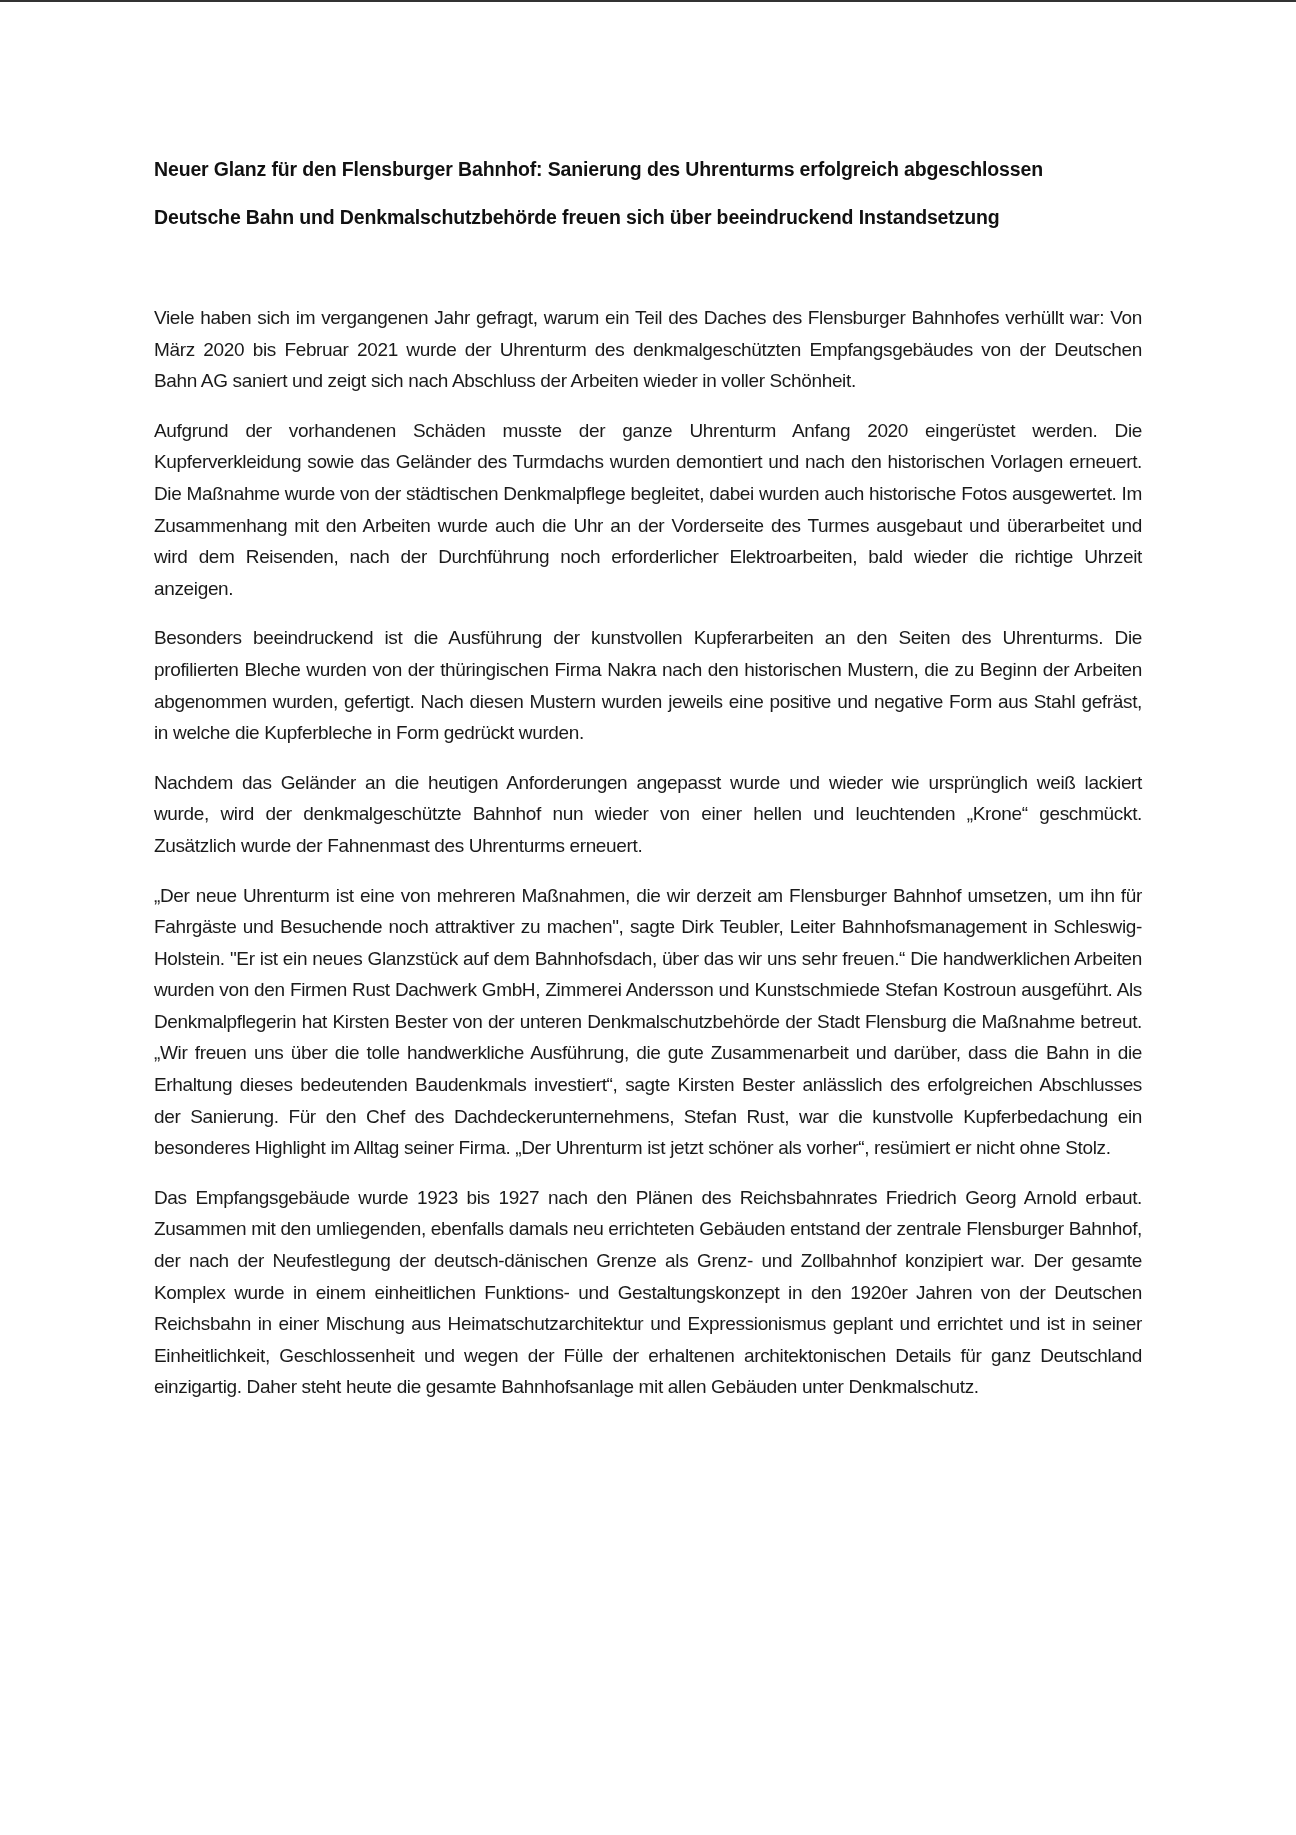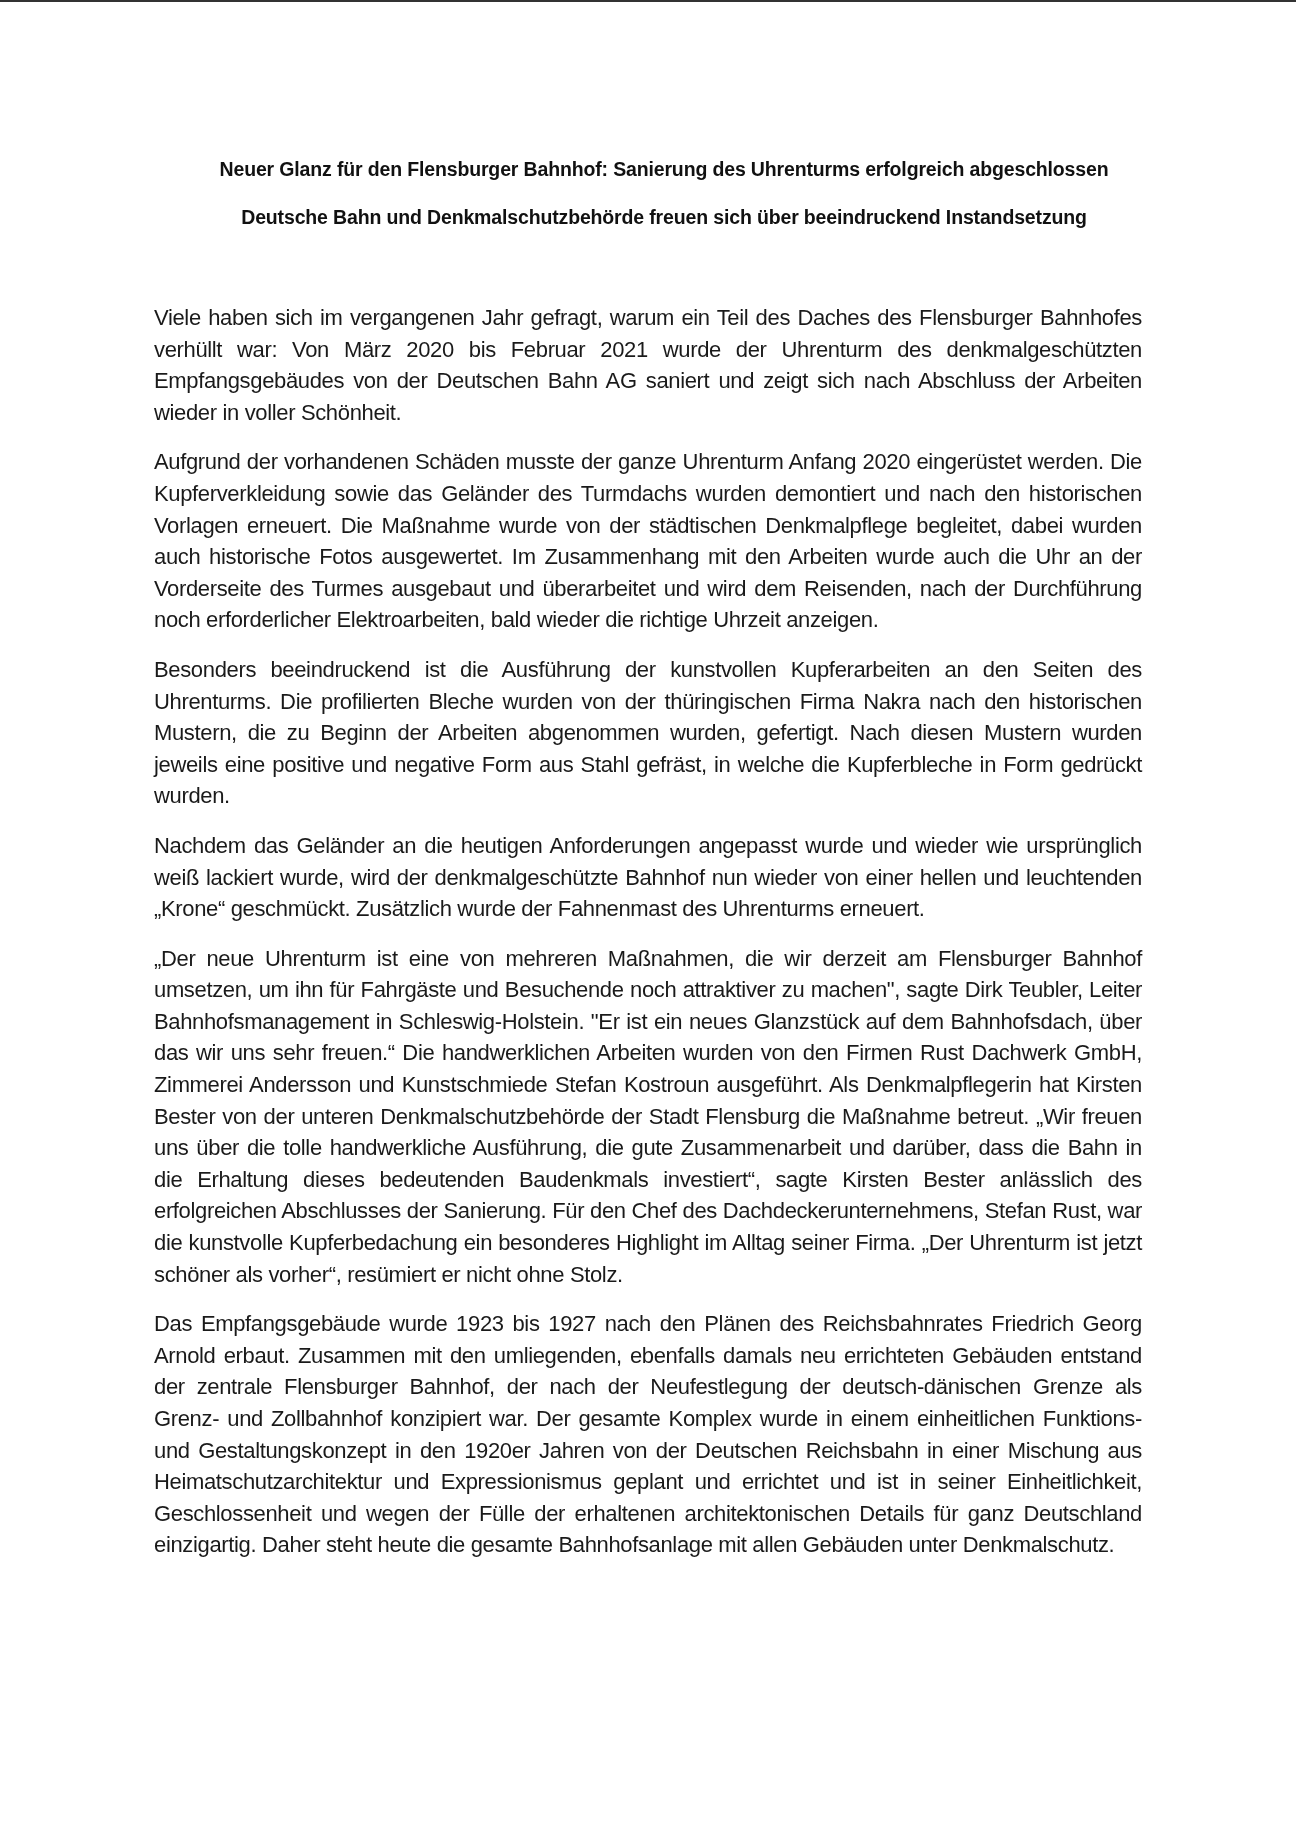--- a/index.html
+++ b/index.html
@@ -24,40 +24,39 @@
       background: #333333;
     }
     .page {
       position: absolute;
       left: 154px;
       top: 0;
       width: 988px;
     }
     .heading {
       position: absolute;
-      left: 16px;
+      left: 0;
       width: 988px;
       font-weight: bold;
       font-size: 19.5px;
       letter-spacing: -0.15px;
       white-space: nowrap;
       color: #111111;
-      text-align: center;
     }
     #heading-1 { top: 158px; }
     #heading-2 { top: 206px; }
     .body-text {
       position: absolute;
       left: 0;
       top: 302px;
       width: 988px;
     }
     .para {
       margin: 0 0 18px 0;
-      font-size: 22px;
+      font-size: 19px;
       line-height: 31.6px;
       text-align: justify;
       letter-spacing: -0.35px;
       word-spacing: 0px;
       hyphens: none;
     }
   </style>
 </head>
 <body>
 

